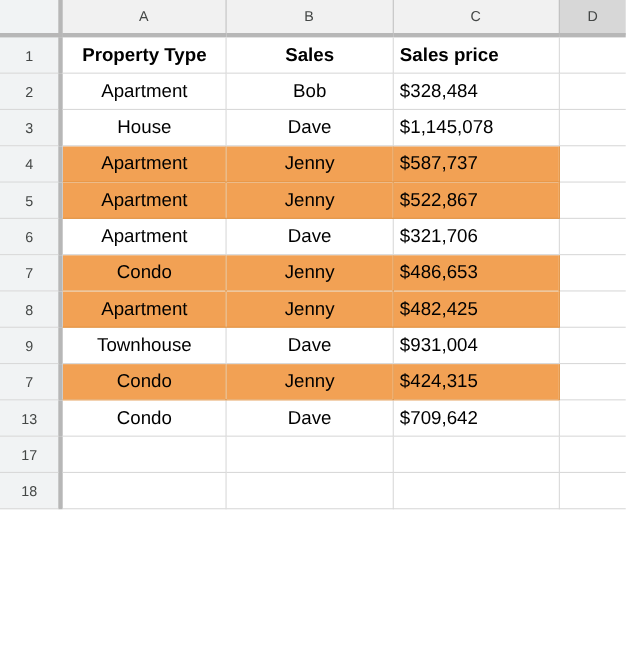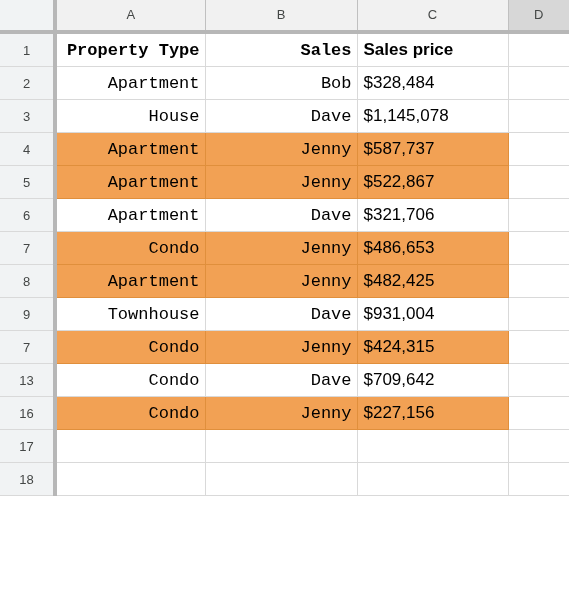--- a/index.html
+++ b/index.html
@@ -85,21 +85,21 @@
     color: #000000;
     vertical-align: middle;
     padding: 0 5px 0 6px;
     height: 32px;
     overflow: hidden;
     white-space: nowrap;
     background: #ffffff;
   }
 
   td.cell.align-right { text-align: left; }
-  td.cell.align-left  { text-align: right; font-family: Liberation Mono, monospace; }
+  td.cell.align-left  { text-align: center; }
 
   td.cell.bold { font-weight: bold; }
 
   
   td.cell.hl {
     background: #f2a154;
     border-right-color: #e08f3c;
     border-bottom-color: #e08f3c;
   }
 
@@ -202,27 +202,20 @@
           <td class="cell align-left col-d"></td>
         </tr>
         <tr class="data-row">
           <th class="rowhdr">13</th>
           <td class="cell align-left">Condo</td>
           <td class="cell align-left">Dave</td>
           <td class="cell align-right">$709,642</td>
           <td class="cell align-left col-d"></td>
         </tr>
         <tr class="data-row">
-          <th class="rowhdr">16</th>
-          <td class="cell align-left hl">Condo</td>
-          <td class="cell align-left hl">Jenny</td>
-          <td class="cell align-right hl">$227,156</td>
-          <td class="cell align-left col-d"></td>
-        </tr>
-        <tr class="data-row">
           <th class="rowhdr">17</th>
           <td class="cell align-left"></td>
           <td class="cell align-left"></td>
           <td class="cell align-right"></td>
           <td class="cell align-left col-d"></td>
         </tr>
         <tr class="data-row">
           <th class="rowhdr">18</th>
           <td class="cell align-left"></td>
           <td class="cell align-left"></td>

